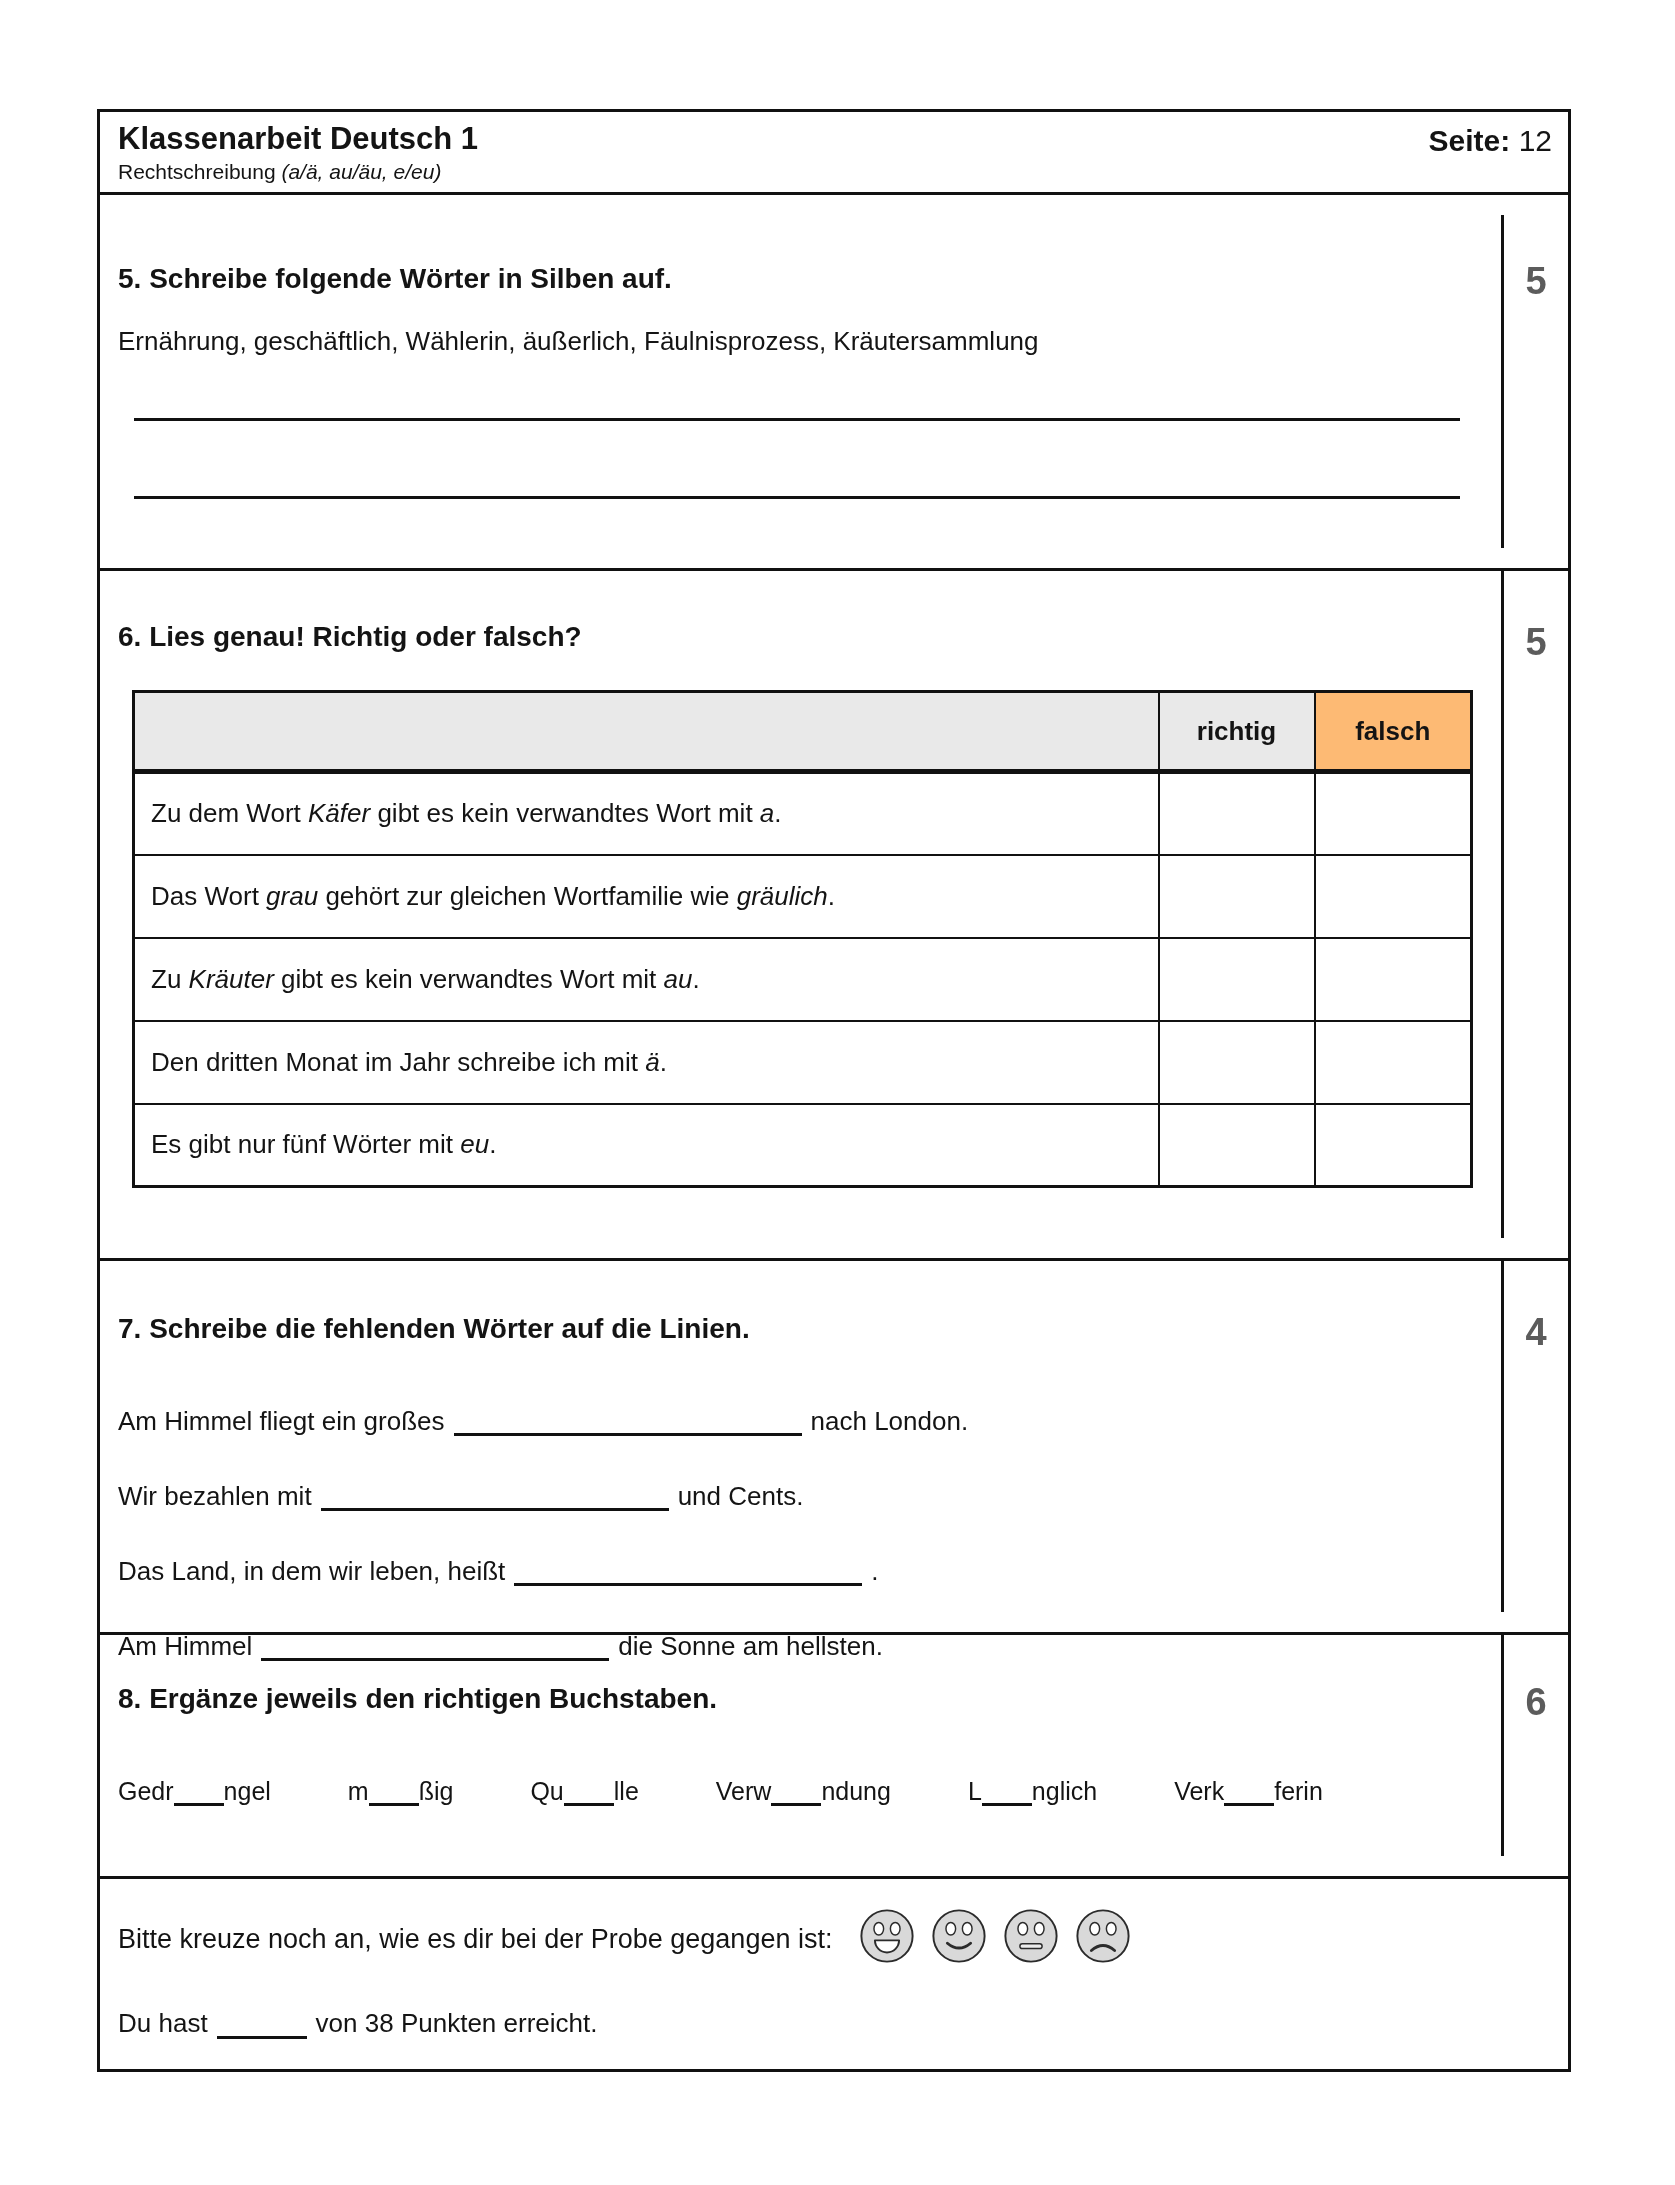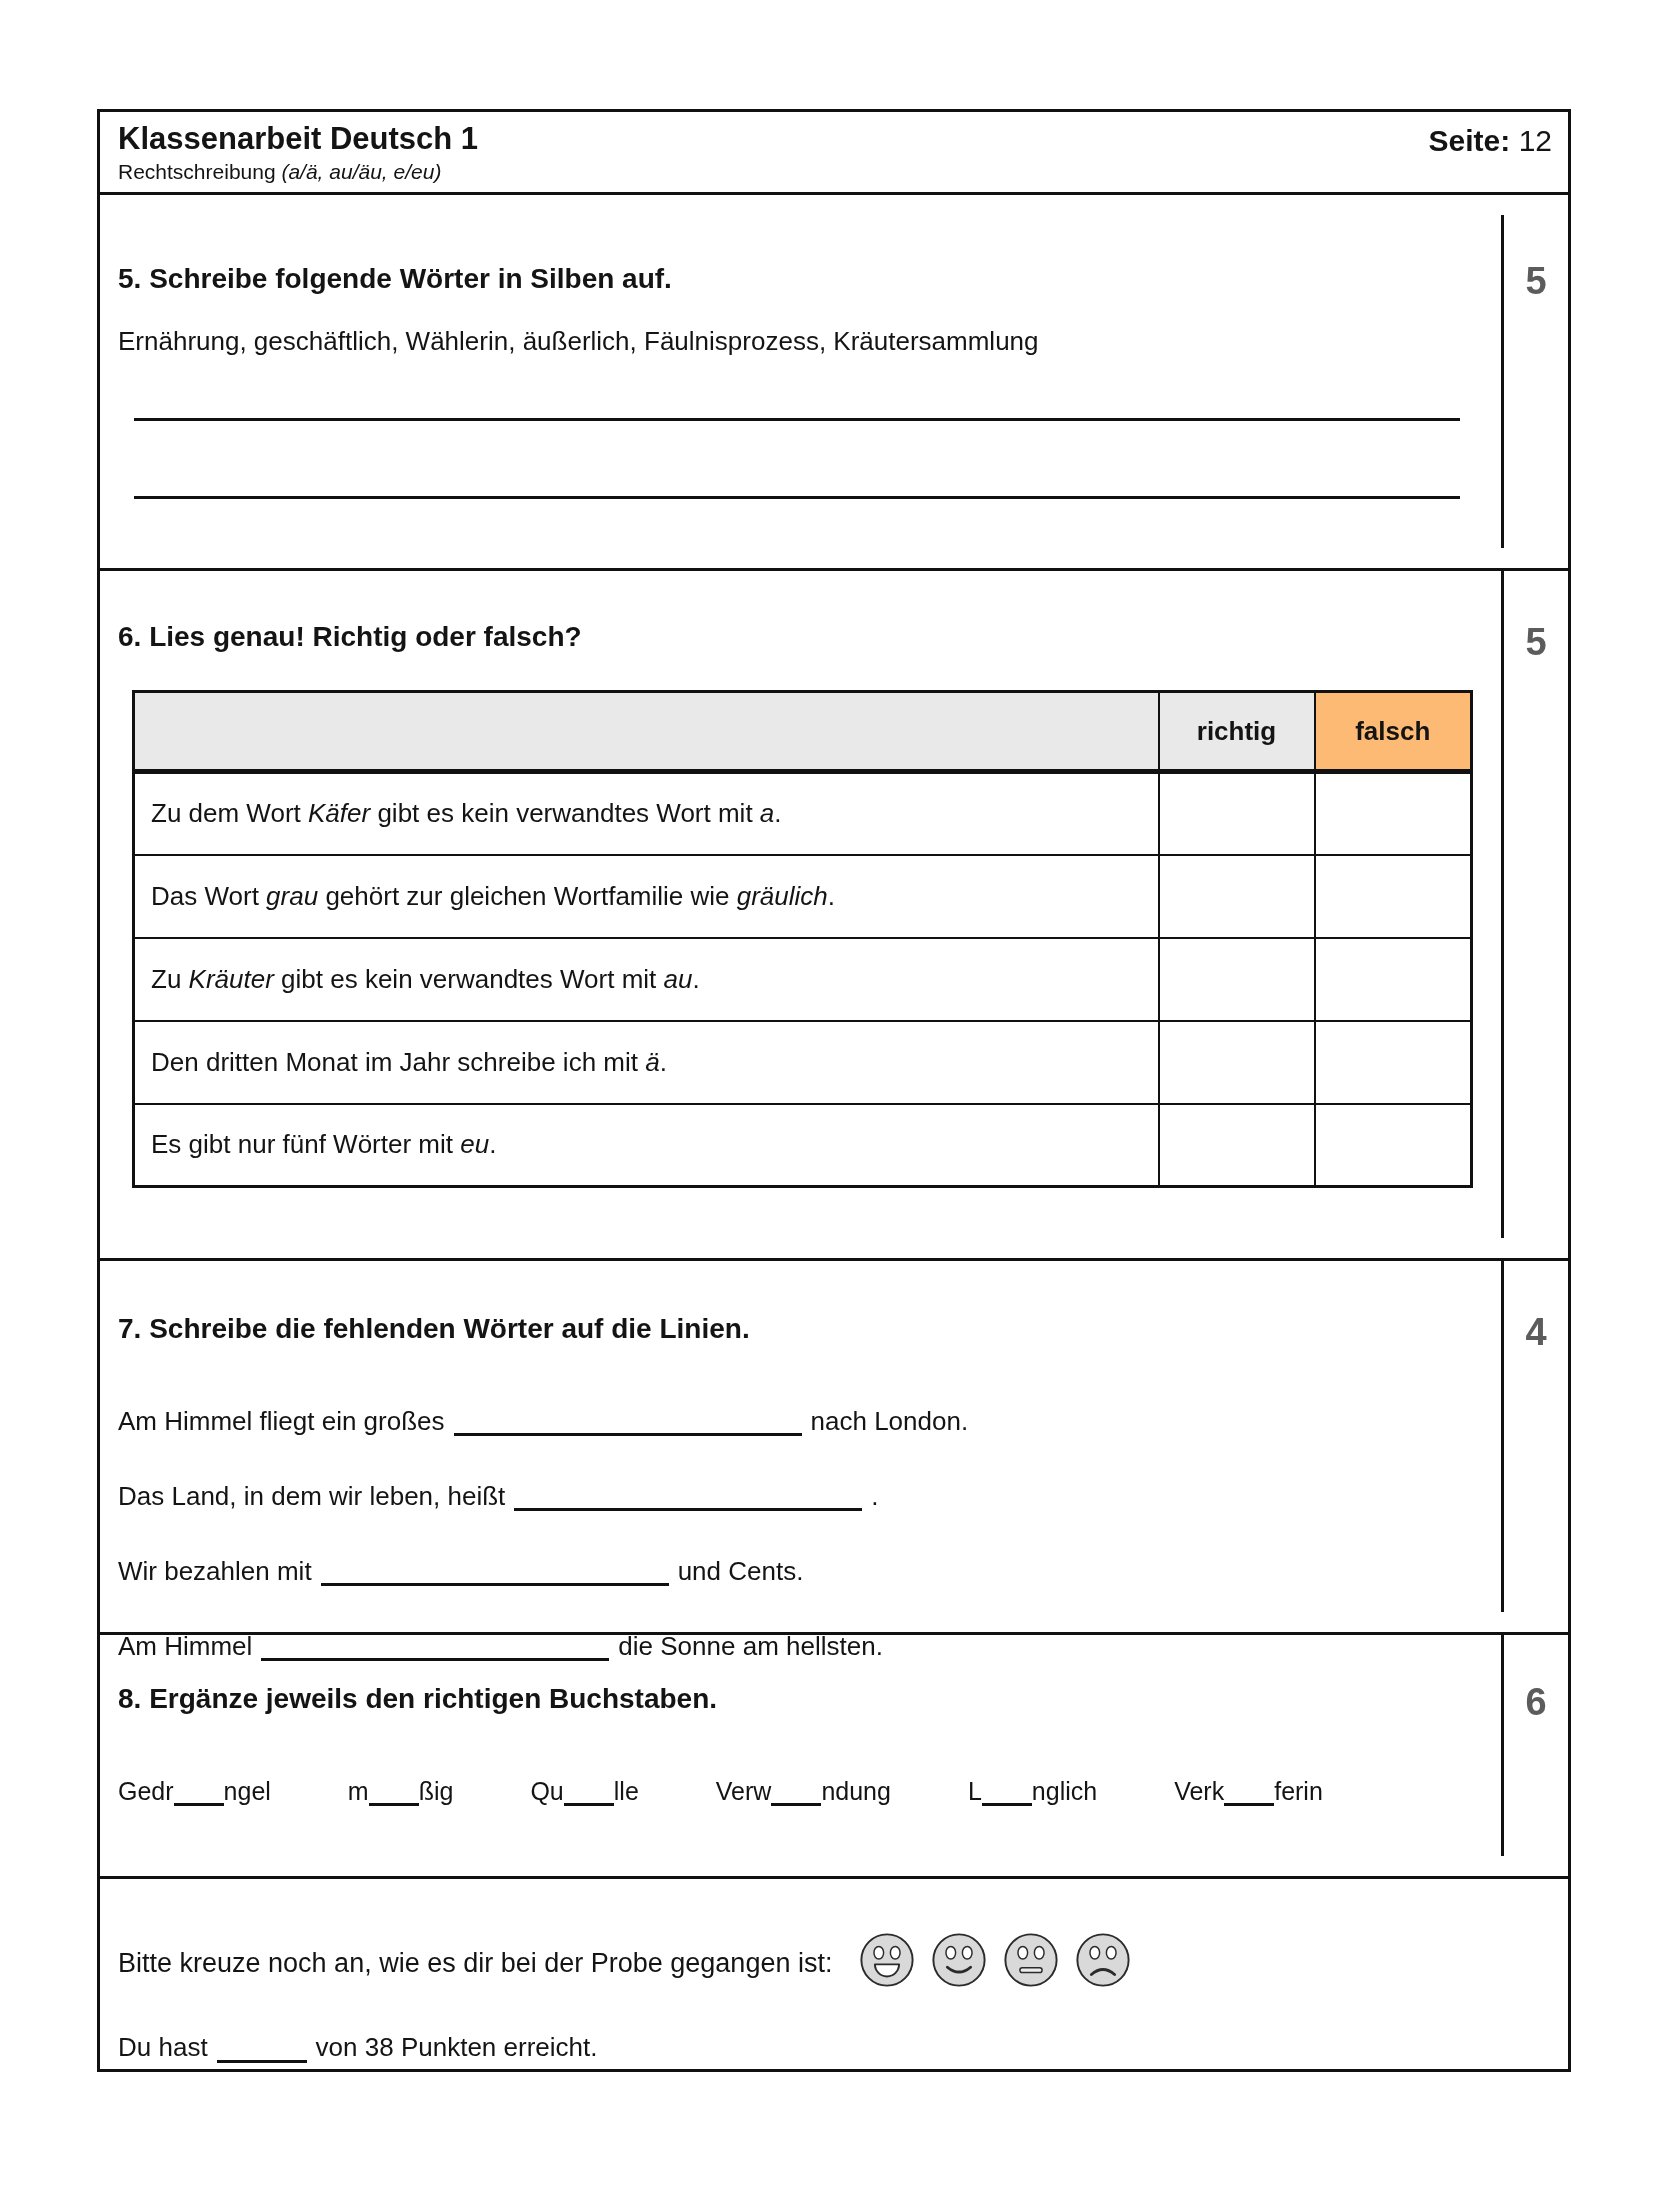--- a/index.html
+++ b/index.html
@@ -63,21 +63,21 @@
     display:inline-block; width:348px; height:26px;
     border-bottom:3px solid #111; margin:0 9px; vertical-align:bottom;
   }
   
   .letter-words { display:flex; column-gap:77px; margin-top:62px; font-size:25px; line-height:30px;align-items:flex-end; }
   .letter-blank {
     display:inline-block; width:50px; height:22px;
     border-bottom:3px solid #111; vertical-align:bottom;
   }
   
-  .footer-line1 { display:flex; align-items:center; padding-top:52px; font-size:27px; }
+  .footer-line1 { display:flex; align-items:center; padding-top:28px; font-size:27px; }
   .smiley-row { display:flex; column-gap:14px; margin-left:26px; }
   .smiley { width:58px; height:58px; }
   .footer-line2 { margin-top:36px; font-size:26px; }
   .score-blank {
     display:inline-block; width:90px; height:24px;
     border-bottom:3px solid #111; margin:0 9px; vertical-align:bottom;
   }
   i { font-style:italic; }
 </style>
 </head>
@@ -147,22 +147,22 @@
       </table>
     </div>
     <div class="points-cell" style="color: rgb(92, 92, 92);">5</div>
   </div>
 
   <div class="section s7">
     <div class="section-content">
       <h2>7. Schreibe die fehlenden Wörter auf die Linien.</h2>
       <div>
           <div class="sentence"><span>Am Himmel fliegt ein großes</span><span class="blank"></span><span>nach London.</span></div>
+          <div class="sentence"><span>Wir bezahlen mit</span><span class="blank"></span><span>und Cents.</span></div>
           <div class="sentence"><span>Das Land, in dem wir leben, heißt</span><span class="blank"></span><span>.</span></div>
-          <div class="sentence"><span>Wir bezahlen mit</span><span class="blank"></span><span>und Cents.</span></div>
           <div class="sentence"><span>Am Himmel</span><span class="blank"></span><span>die Sonne am hellsten.</span></div>
         </div>
     </div>
     <div class="points-cell" style="color: rgb(92, 92, 92);">4</div>
   </div>
 
   <div class="section s8">
     <div class="section-content">
       <h2>8. Ergänze jeweils den richtigen Buchstaben.</h2>
       <div class="letter-words">

